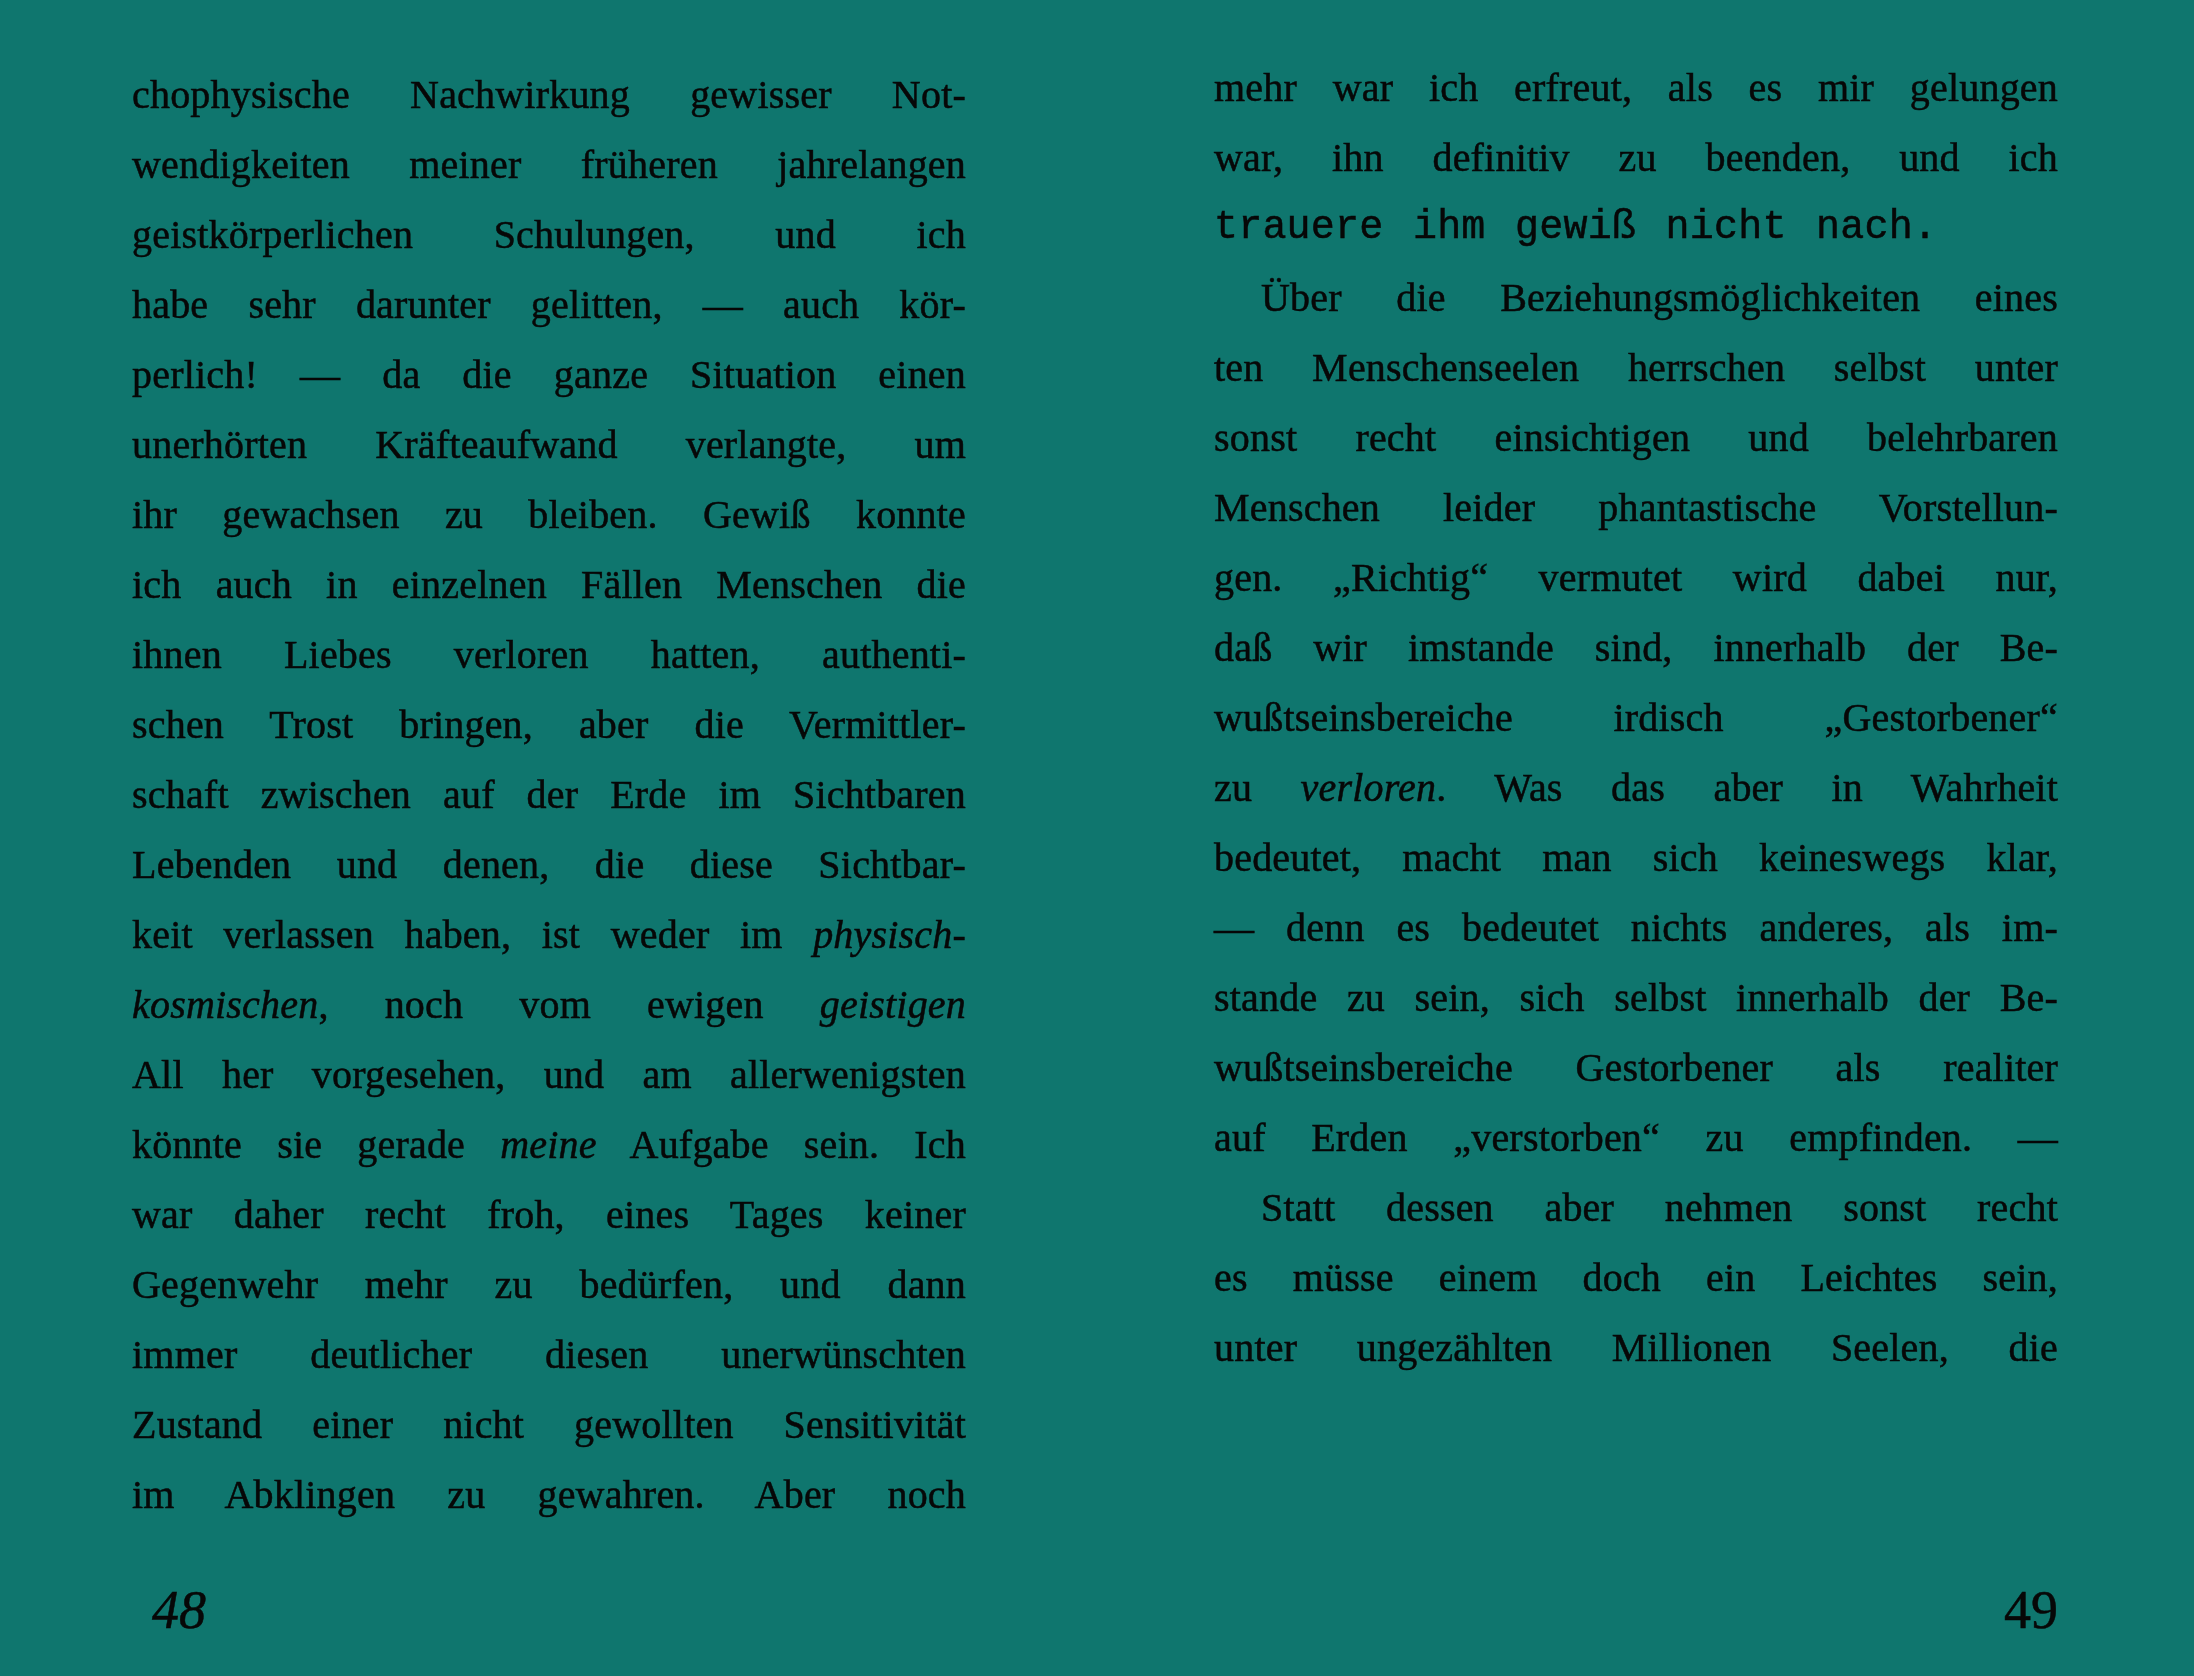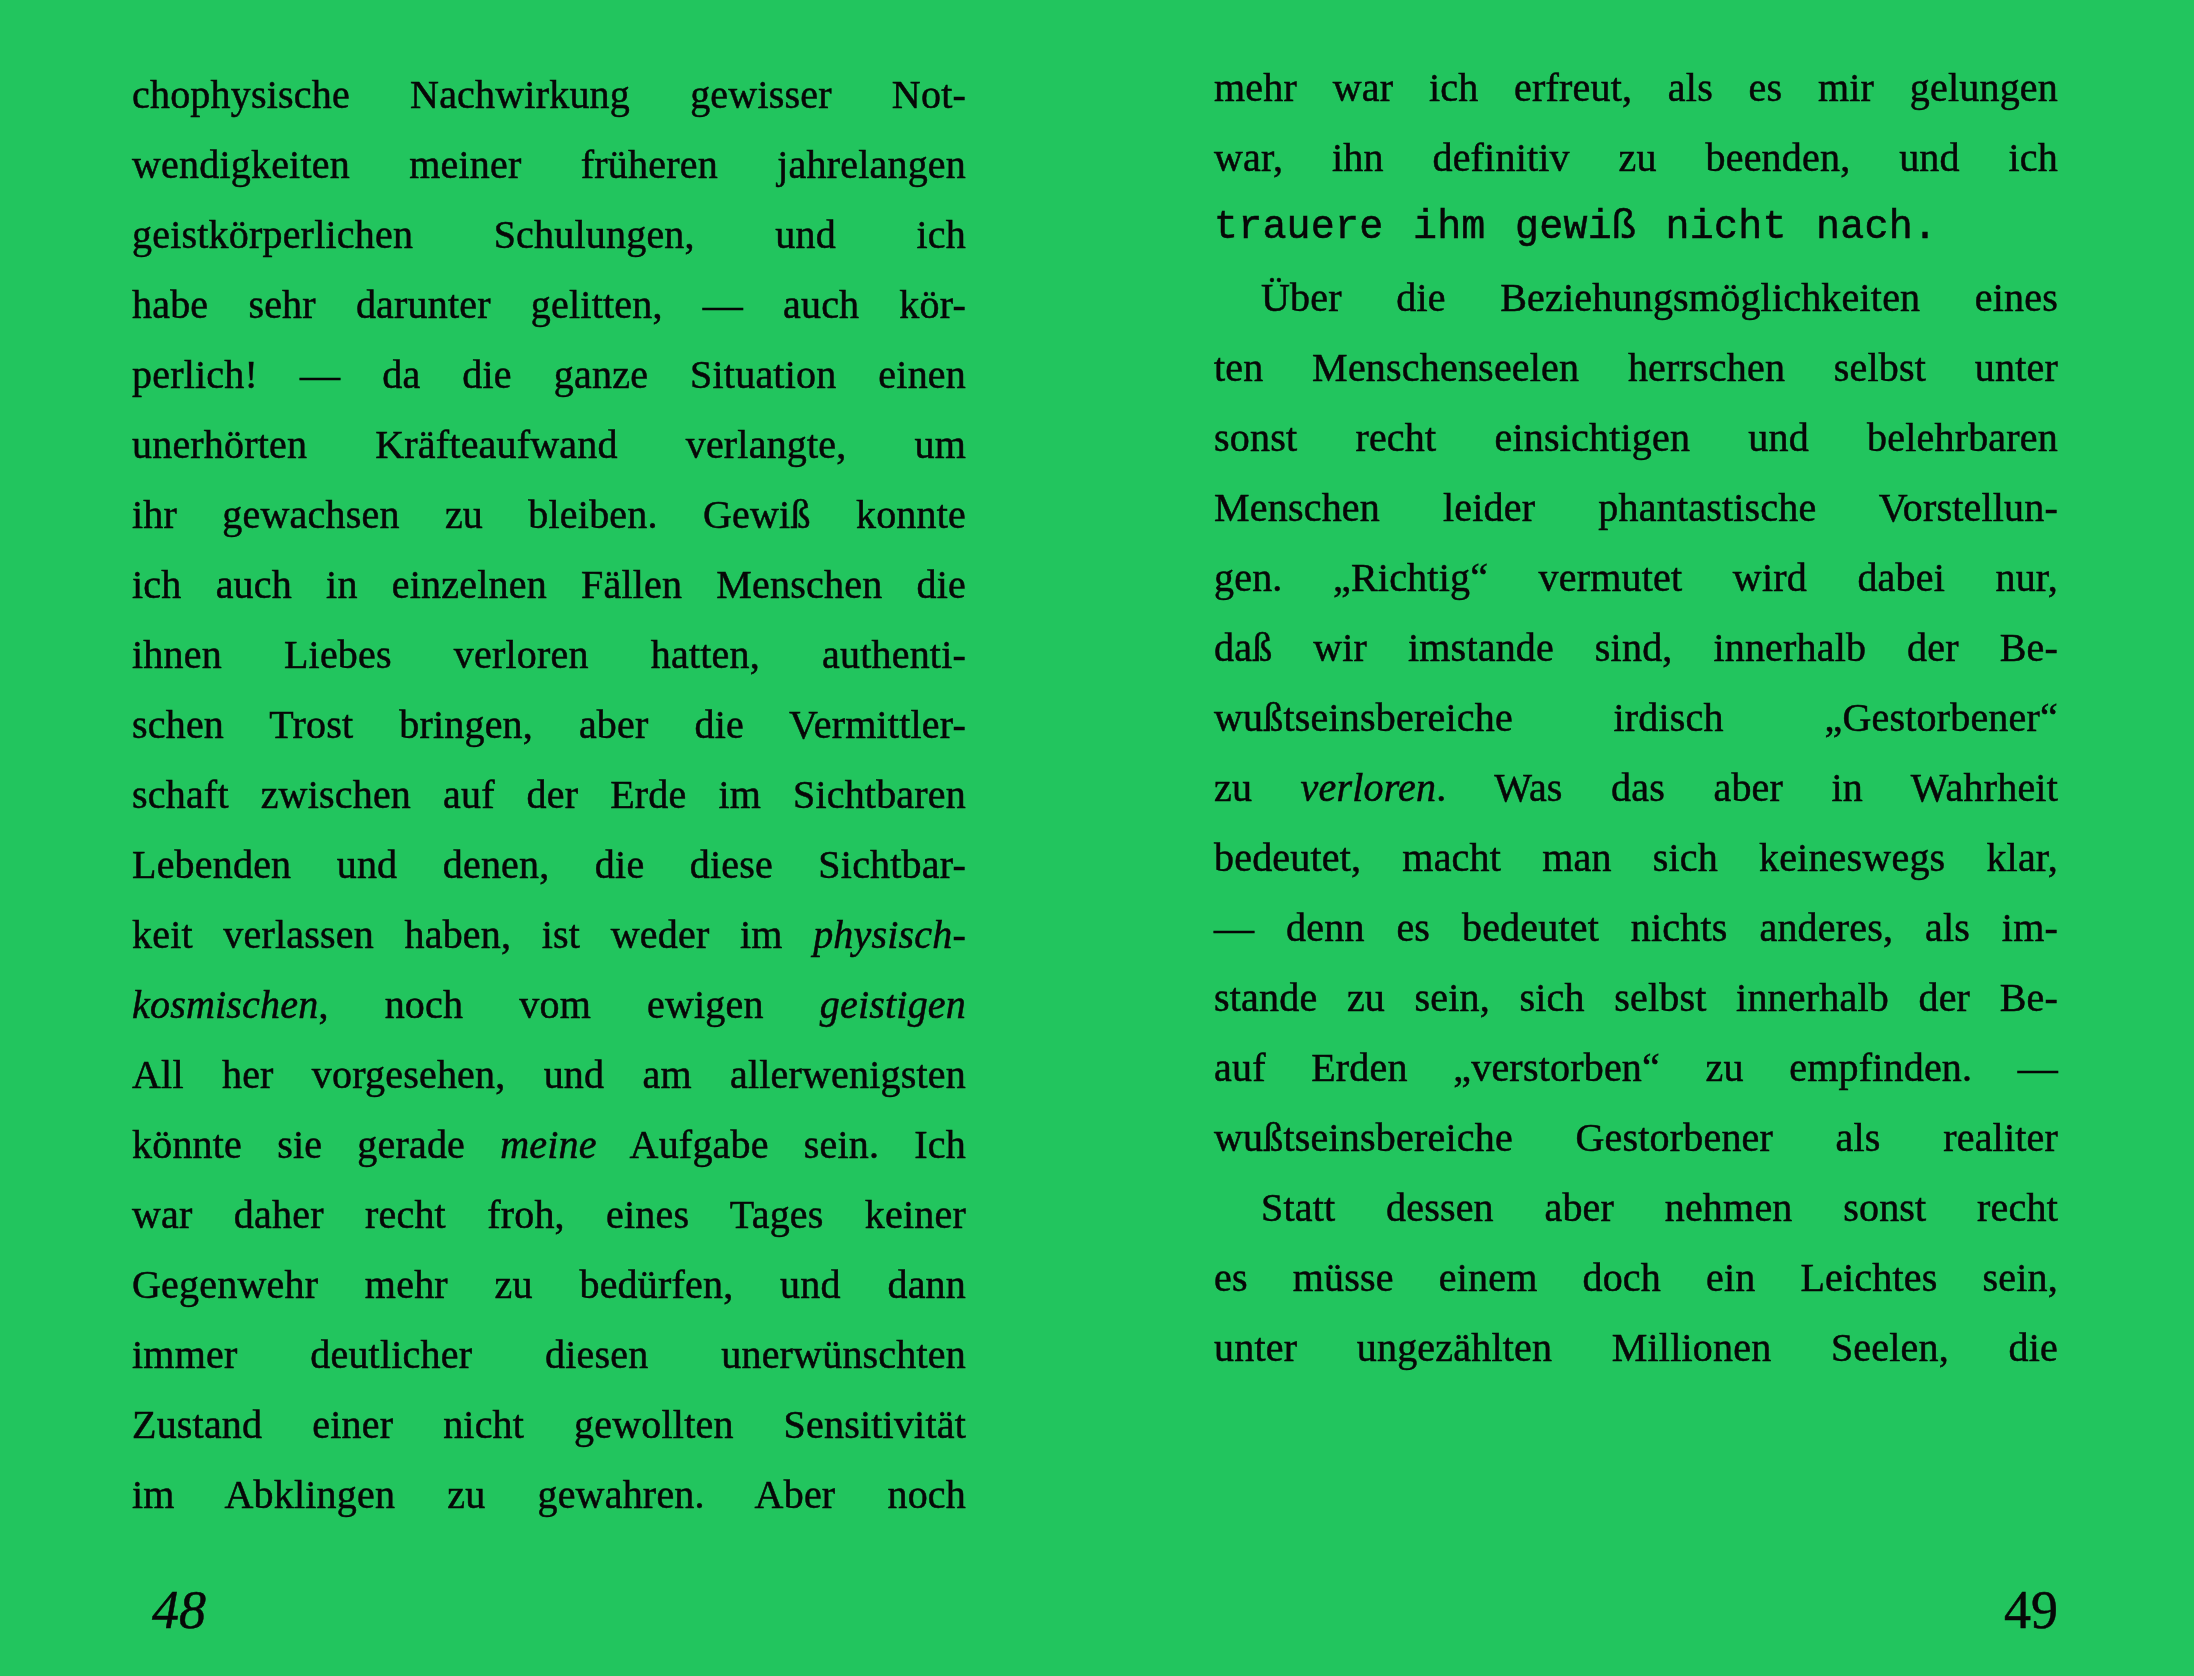--- a/index.html
+++ b/index.html
@@ -3,21 +3,21 @@
 <meta charset="utf-8">
 <style>
   html, body { margin: 0; padding: 0; background: #ffffff; }
   body {
     width: 2195px; height: 1677px;
     position: relative;
     font-family: "Liberation Serif", serif;
     color: #070707;
     overflow: hidden;
   }
-  .spread { position: absolute; inset: 0; background: #22c55e; }
+  .spread { position: absolute; inset: 0; background: #0f766e; }
   .page-column { position: absolute; }
   #left-column  { left: 132px;  top: 60px; width: 834px; }
   #right-column { left: 1214px; top: 53px; width: 844px; }
   .line {
     height: 70px;
     line-height: 70px;
     font-size: 40px;
     letter-spacing: 0.2px;
     text-align: justify;
     text-align-last: justify;
@@ -70,22 +70,22 @@
       <div class="line"><span>ten Menschenseelen herrschen selbst unter</span></div>
       <div class="line"><span>sonst recht einsichtigen und belehrbaren</span></div>
       <div class="line"><span>Menschen leider phantastische Vorstellun-</span></div>
       <div class="line"><span>gen. „Richtig“ vermutet wird dabei nur,</span></div>
       <div class="line"><span>daß wir imstande sind, innerhalb der Be-</span></div>
       <div class="line"><span>wußtseinsbereiche irdisch „Gestorbener“</span></div>
       <div class="line"><span>zu </span><span class="it">verloren</span><span>. Was das aber in Wahrheit</span></div>
       <div class="line"><span>bedeutet, macht man sich keineswegs klar,</span></div>
       <div class="line"><span>— denn es bedeutet nichts anderes, als im-</span></div>
       <div class="line"><span>stande zu sein, sich selbst innerhalb der Be-</span></div>
+      <div class="line"><span>wußtseinsbereiche Gestorbener als realiter</span></div>
       <div class="line"><span>auf Erden „verstorben“ zu empfinden. —</span></div>
-      <div class="line"><span>wußtseinsbereiche Gestorbener als realiter</span></div>
       <div class="line indent"><span>Statt dessen aber nehmen sonst recht</span></div>
       <div class="line"><span>es müsse einem doch ein Leichtes sein,</span></div>
       <div class="line"><span>unter ungezählten Millionen Seelen, die</span></div>
     </section>
   <div class="pagenum" id="pagenum-left">48</div>
   <div class="pagenum" id="pagenum-right">49</div>
 </div>
 
 
 </body></html>

